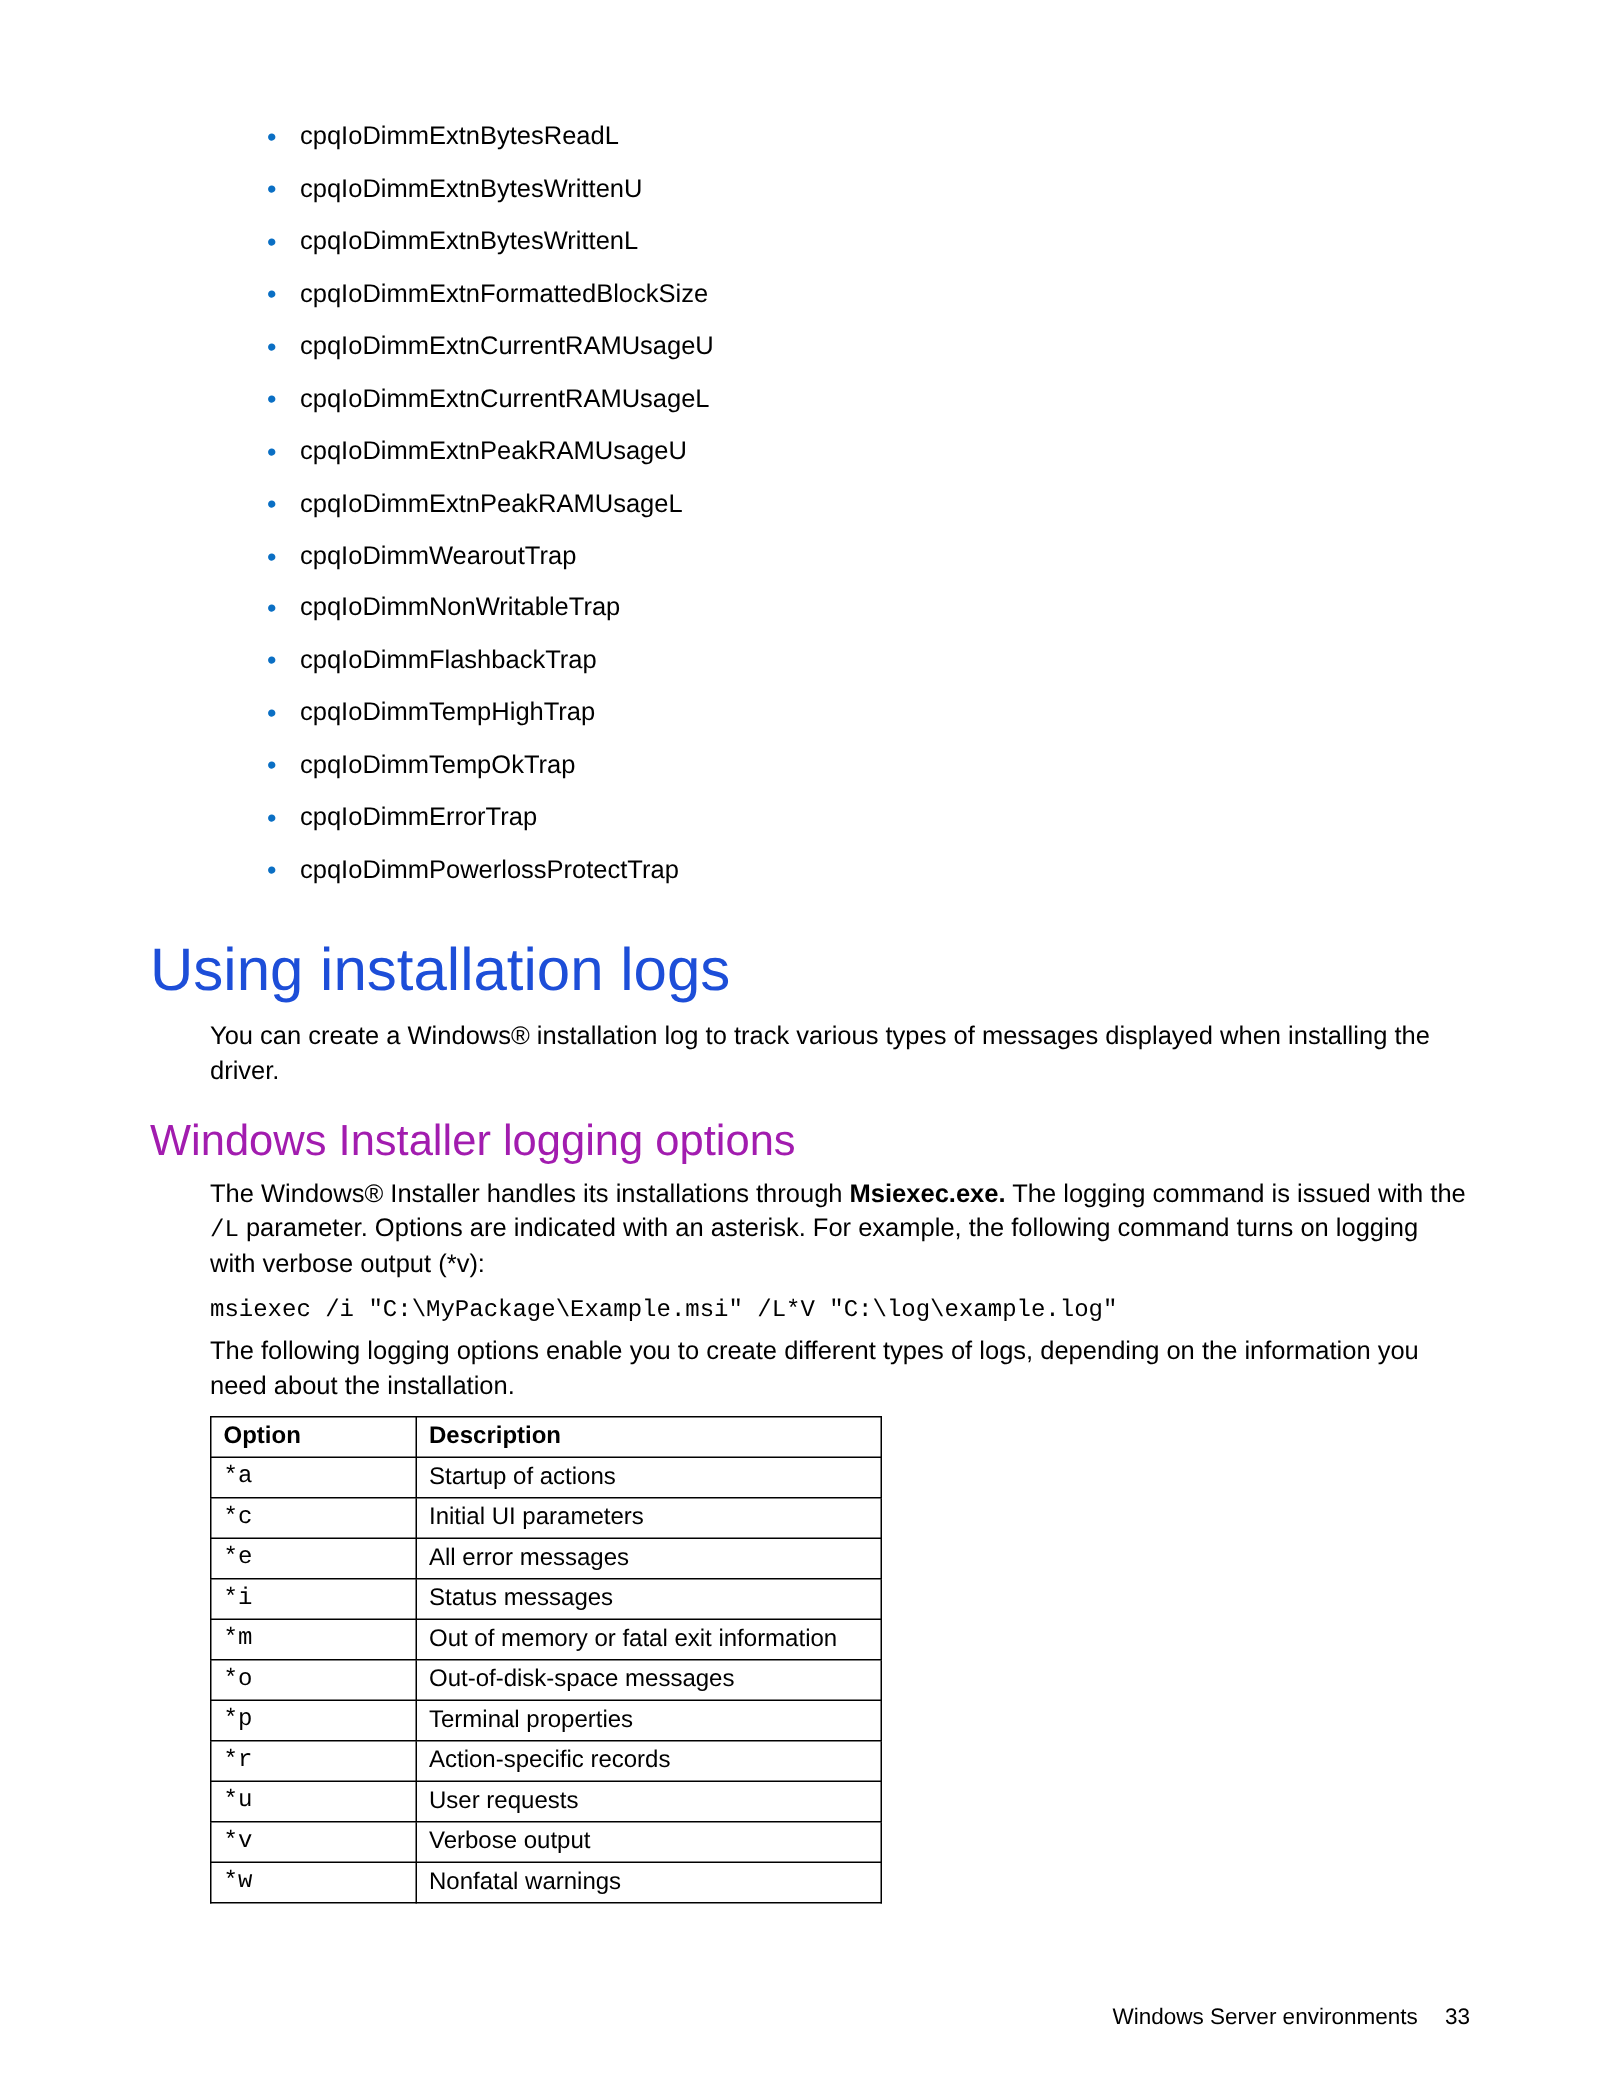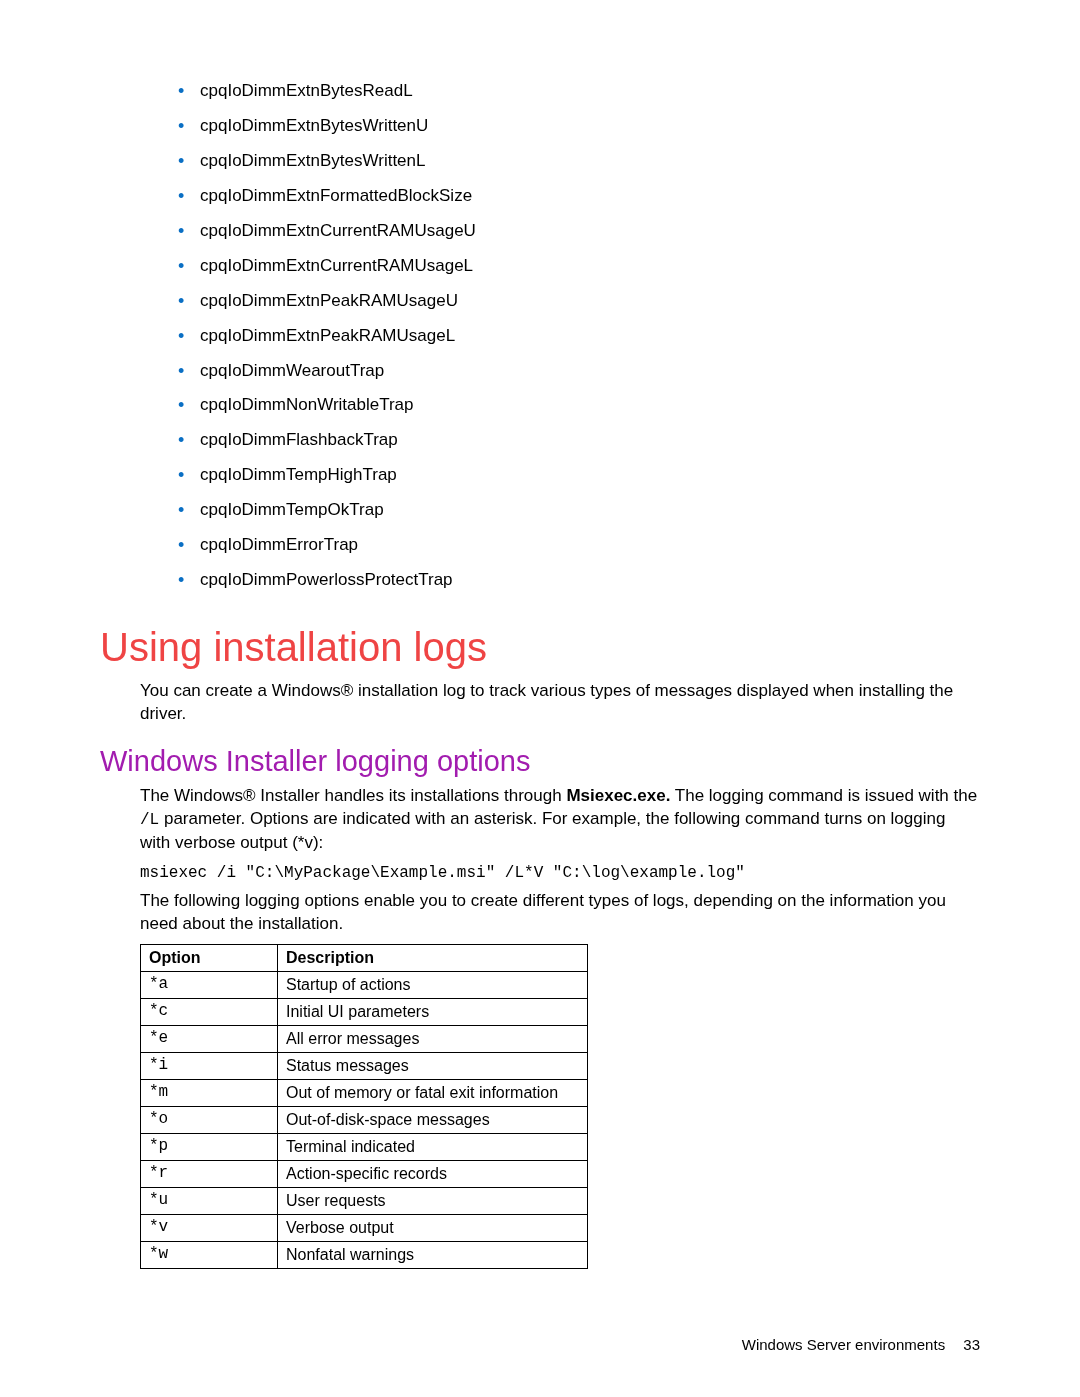--- a/index.html
+++ b/index.html
@@ -40,21 +40,21 @@
     position: absolute;
     left: -2px;
     top: 0;
     color: #0a6fc4;
     font-size: 18px;
     line-height: 1.3;
   }
   h1.h-main {
     font-size: 40px;
     font-weight: 400;
-    color: #ef4444;
+    color: #1d4ed8;
     margin: 28px 0 6px 0;
   }
   h2.h-sub {
     font-size: 29px;
     font-weight: 400;
     color: #a21caf;
     margin: 16px 0 4px 0;
   }
   p.body {
     margin: 4px 0 8px 40px;
@@ -167,21 +167,21 @@
         <tr>
           <td class="opt">*m</td>
           <td>Out of memory or fatal exit information</td>
         </tr>
         <tr>
           <td class="opt">*o</td>
           <td>Out-of-disk-space messages</td>
         </tr>
         <tr>
           <td class="opt">*p</td>
-          <td>Terminal indicated</td>
+          <td>Terminal properties</td>
         </tr>
         <tr>
           <td class="opt">*r</td>
           <td>Action-specific records</td>
         </tr>
         <tr>
           <td class="opt">*u</td>
           <td>User requests</td>
         </tr>
         <tr>

